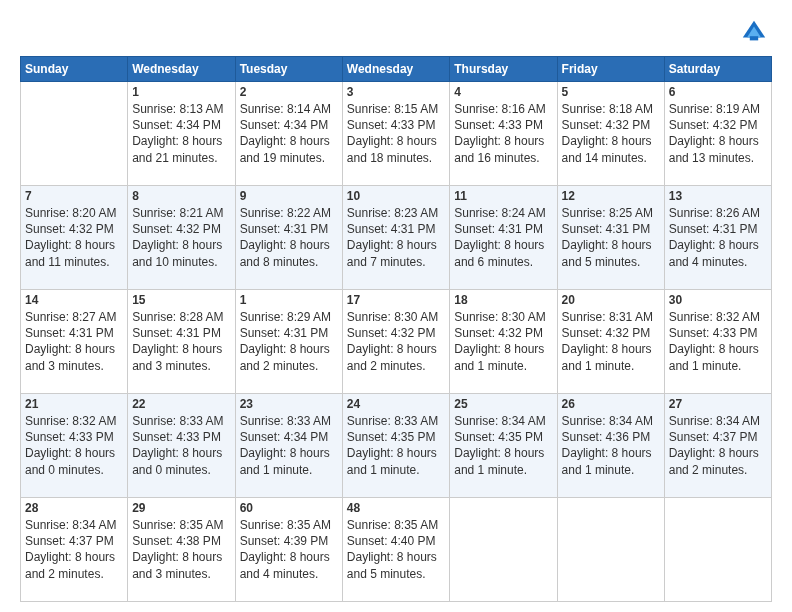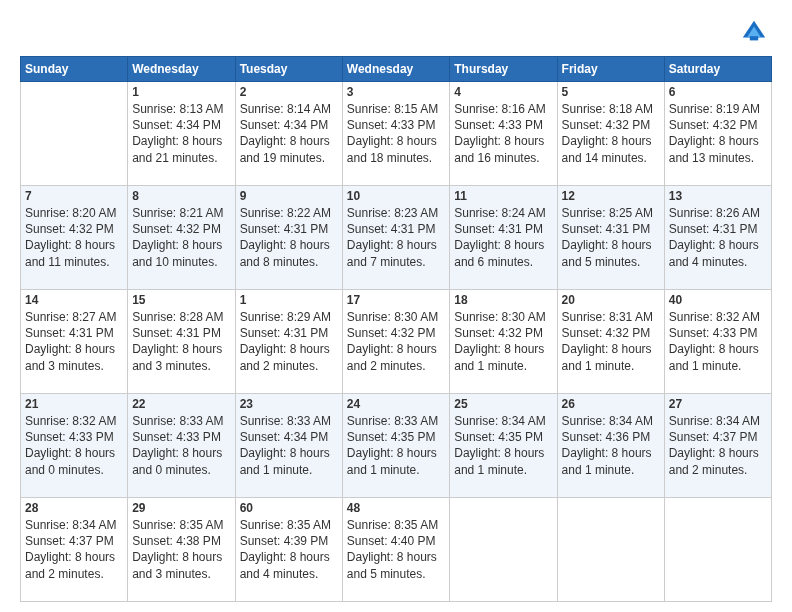--- a/index.html
+++ b/index.html
@@ -206,21 +206,21 @@
           </td>
           <td>
             <div class="day-number">18</div>
             <div class="day-info">Sunrise: 8:30 AM<br>Sunset: 4:32 PM<br>Daylight: 8 hours and 1 minute.</div>
           </td>
           <td>
             <div class="day-number">20</div>
             <div class="day-info">Sunrise: 8:31 AM<br>Sunset: 4:32 PM<br>Daylight: 8 hours and 1 minute.</div>
           </td>
           <td>
-            <div class="day-number">40</div>
+            <div class="day-number">30</div>
             <div class="day-info">Sunrise: 8:32 AM<br>Sunset: 4:33 PM<br>Daylight: 8 hours and 1 minute.</div>
           </td>
         </tr>
         <tr>
           <td>
             <div class="day-number">21</div>
             <div class="day-info">Sunrise: 8:32 AM<br>Sunset: 4:33 PM<br>Daylight: 8 hours and 0 minutes.</div>
           </td>
           <td>
             <div class="day-number">22</div>

